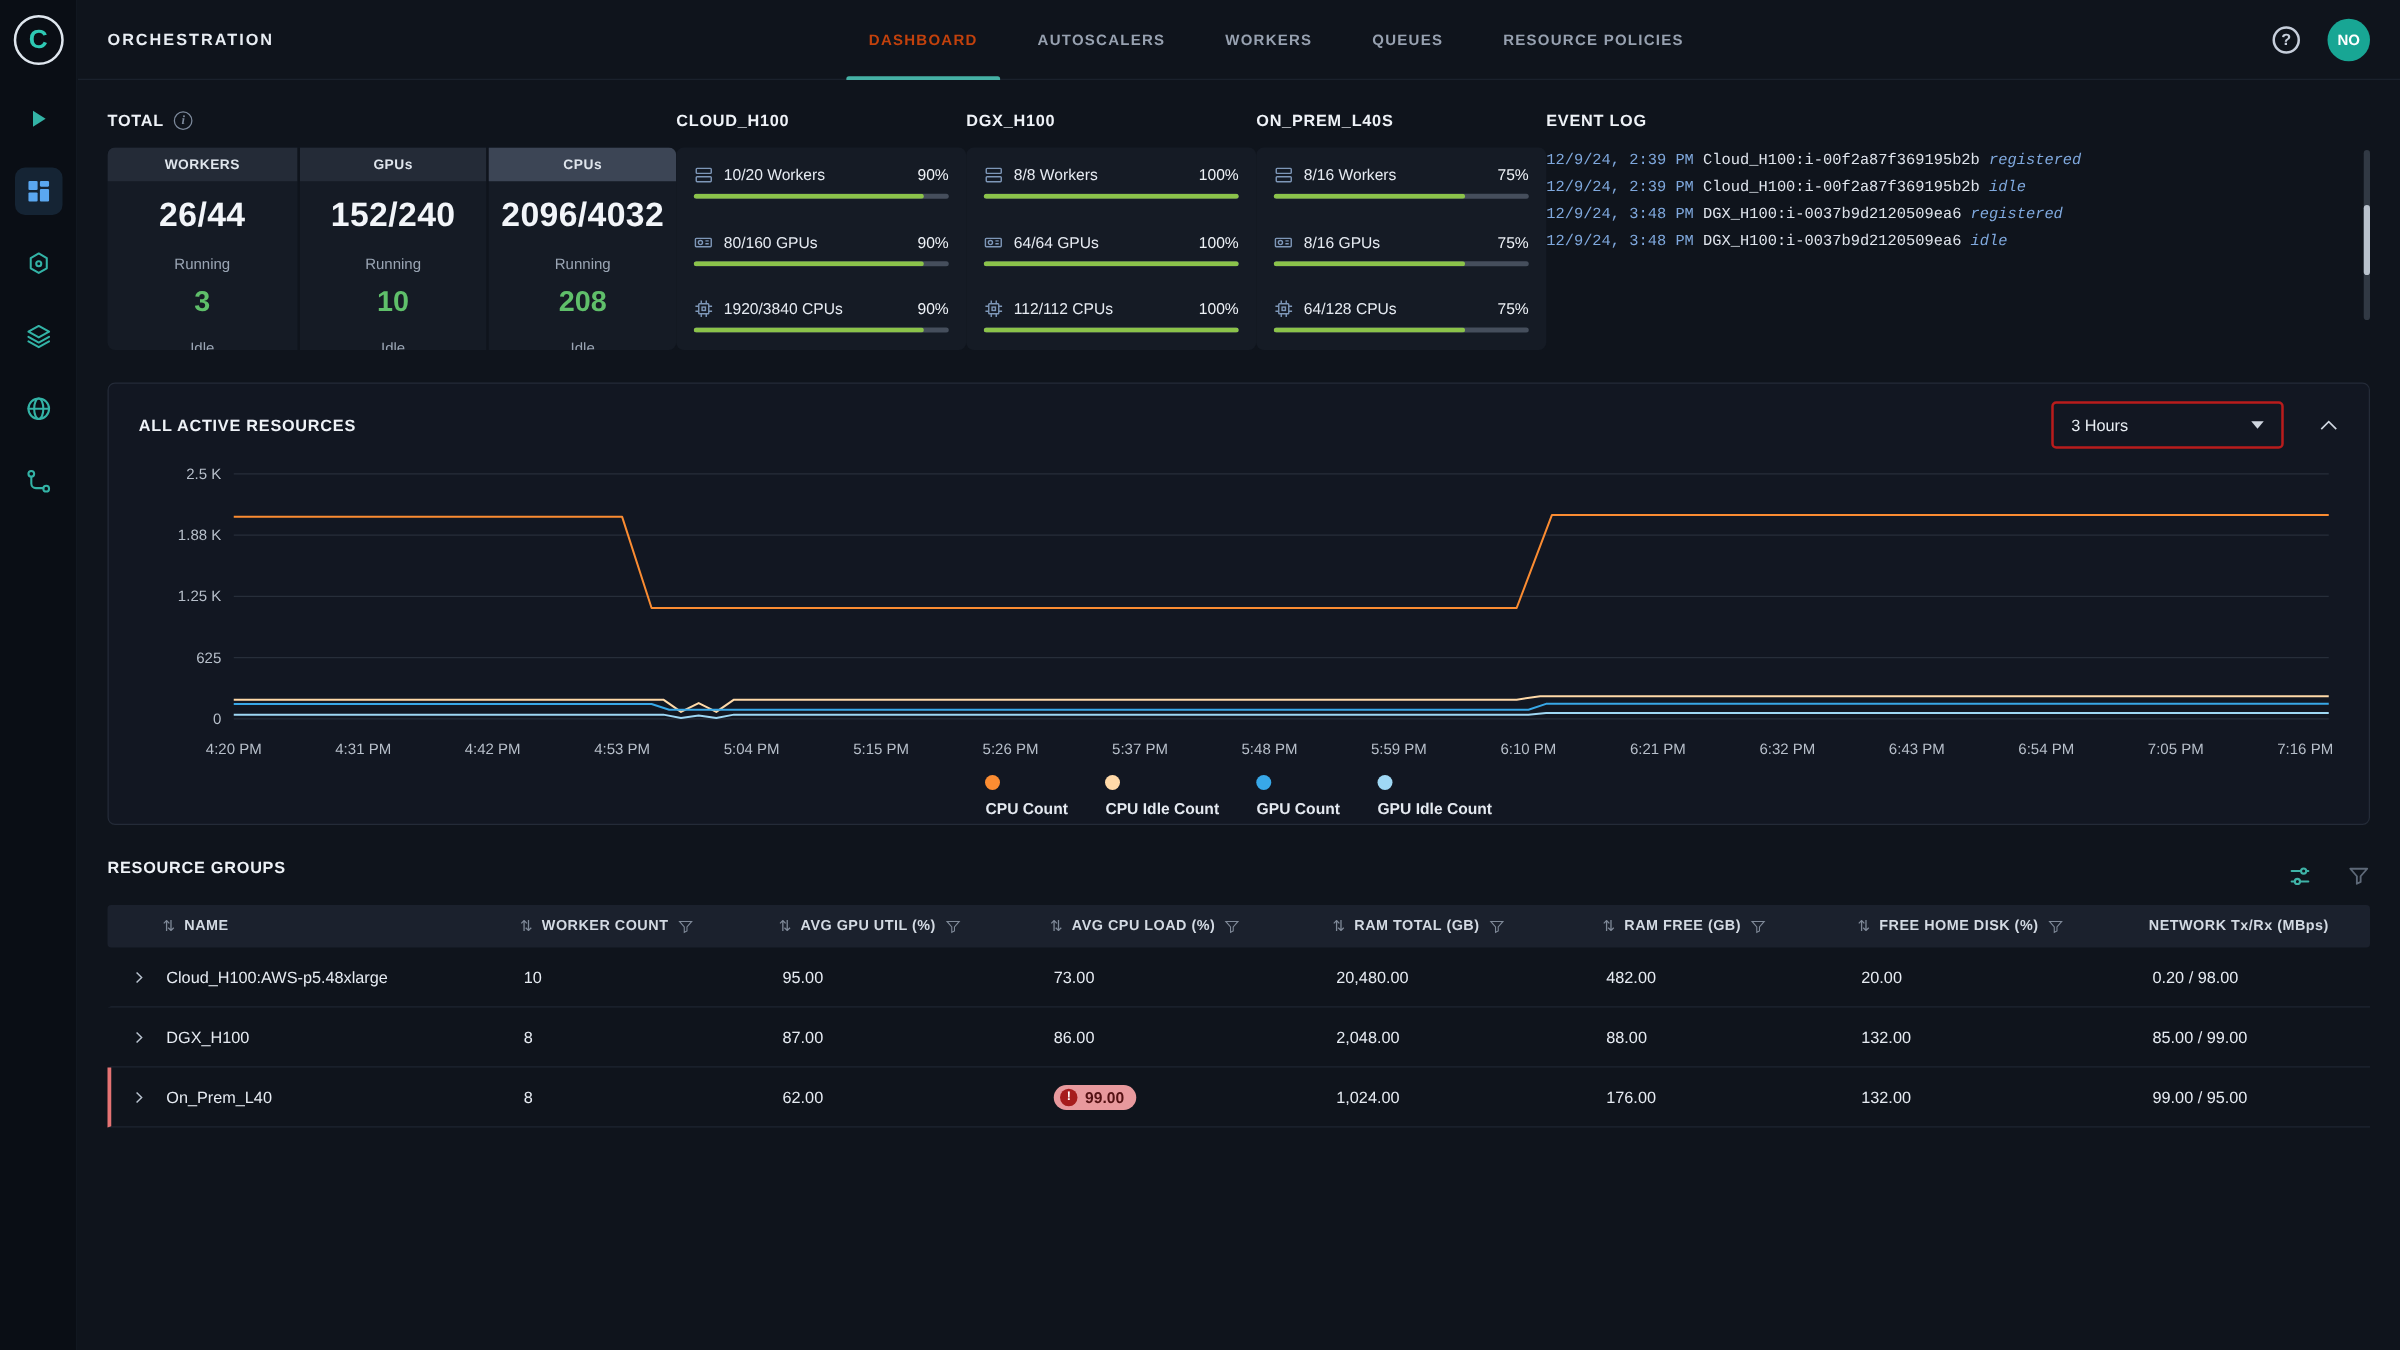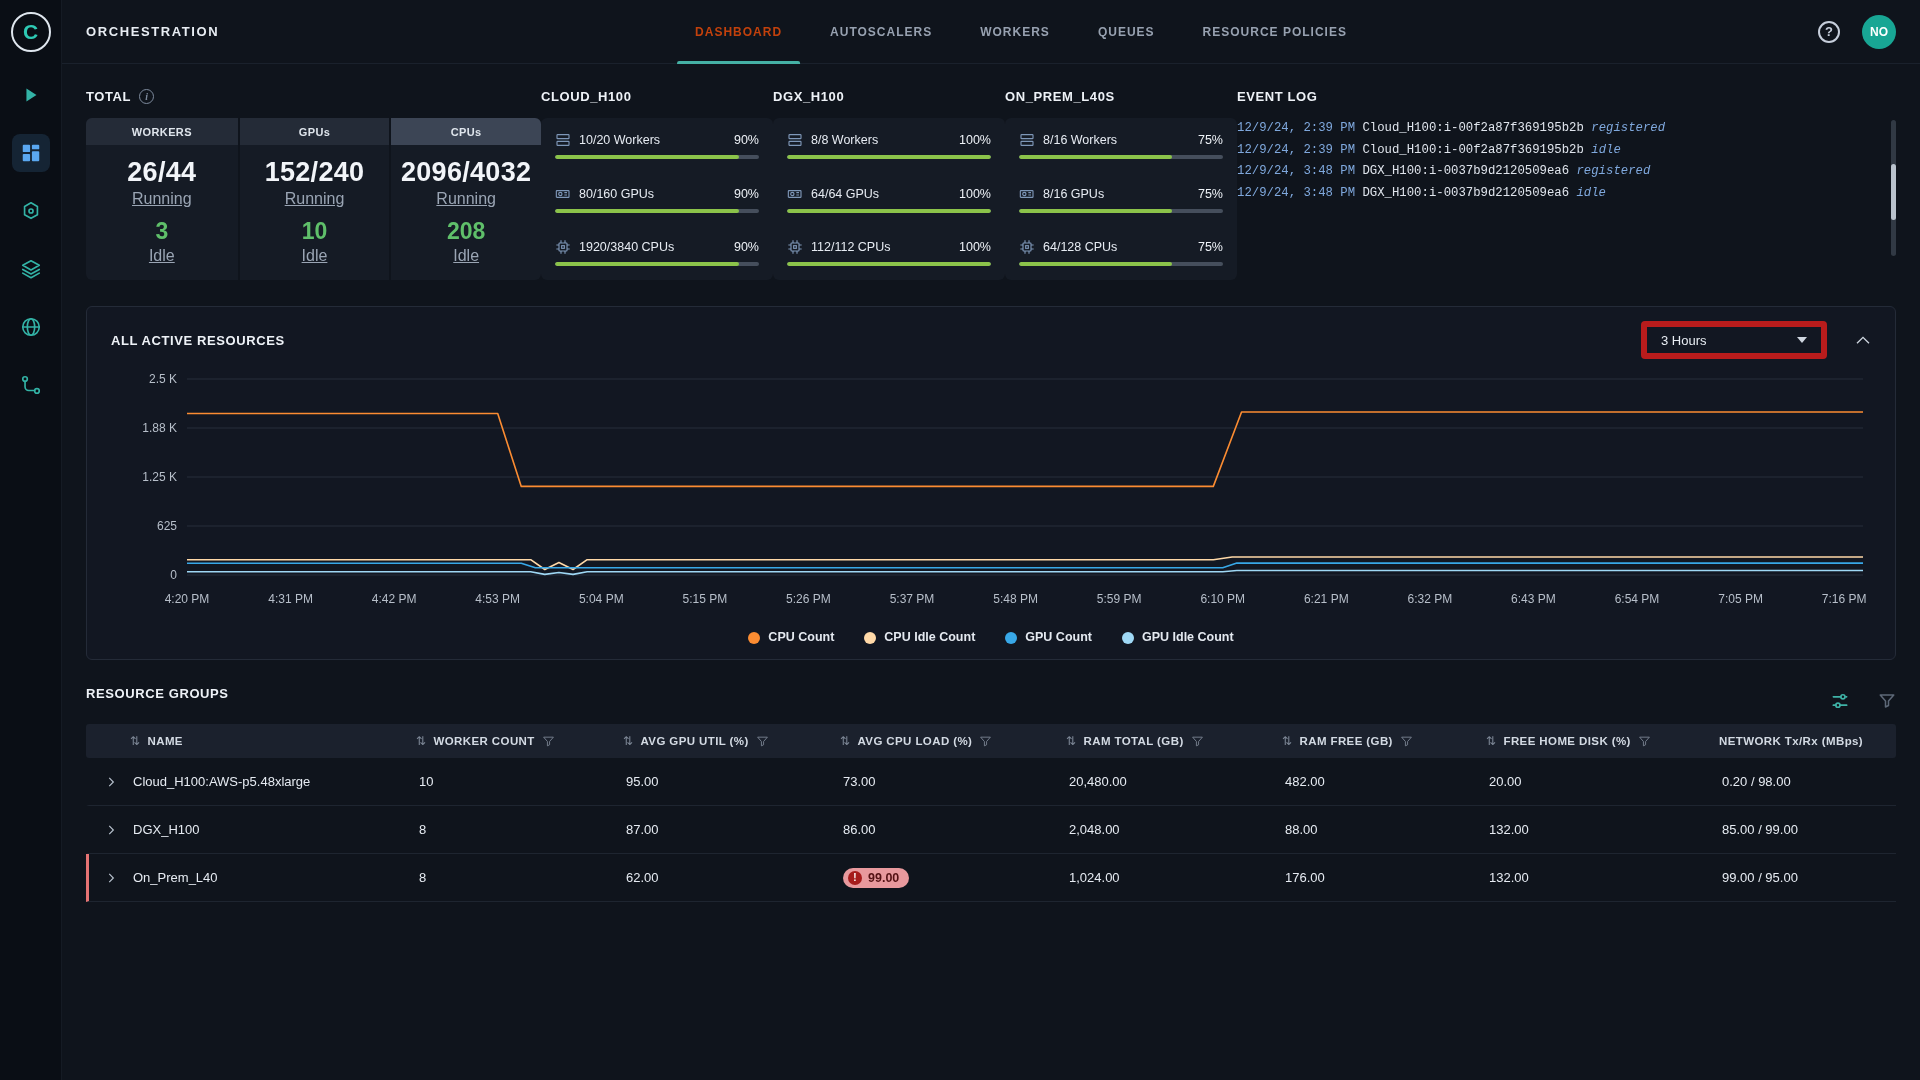--- a/index.html
+++ b/index.html
@@ -88,21 +88,21 @@
   .total-card { width: 455px; height: 162px; background: #151b25; border-radius: 6px; display: grid; grid-template-columns: 1fr 1fr 1fr; overflow: hidden; }
   .total-col { display: flex; flex-direction: column; }
   .total-col + .total-col { border-left: 2px solid #0f141c; }
   .total-col-header {
     height: 27px; background: #242b37; display: flex; align-items: center; justify-content: center;
     font-size: 11px; font-weight: 700; color: #dfe5ec; letter-spacing: .4px; cursor: pointer;
   }
   .total-col-header.active { background: #3c4555; }
   .total-col-body { text-align: center; padding-top: 12px; }
   .run-val { font-size: 27px; font-weight: 700; color: #f2f5f9; letter-spacing: .3px; }
-  .run-cap, .idle-cap { font-size: 16px; color: #9aa5b4; margin-top: 2px; text-decoration: underline; }
+  .run-cap, .idle-cap { font-size: 12px; color: #9aa5b4; margin-top: 16px; }
   .idle-val { font-size: 23px; font-weight: 700; color: #5fbf6a; margin-top: 10px; }
 
   
   .group-card {
     width: 232px; height: 162px; background: #151b25; border-radius: 6px;
     padding: 14px 14px; display: flex; flex-direction: column; justify-content: space-between;
   }
   .metric-top { display: flex; align-items: center; gap: 8px; font-size: 12.5px; color: #e6ebf2; }
   .metric-top svg { width: 16px; height: 16px; stroke: #7e97b8; fill: none; stroke-width: 1.7; flex: none; }
   .metric-pct { margin-left: auto; color: #eef2f7; }
@@ -129,33 +129,33 @@
   }
 
   
   .chart-panel {
     margin-top: 26px; background: #121722; border: 1px solid #242b38; border-radius: 6px;
     padding: 14px 24px 12px;
   }
   .chart-header { display: flex; align-items: center; height: 38px; }
   .chart-controls { margin-left: auto; display: flex; align-items: center; gap: 28px; }
   .range-select {
-    width: 186px; height: 38px; border: 6px solid #b91c1c; border-radius: 4px;
+    width: 186px; height: 38px; border: 2px solid #b91c1c; border-radius: 4px;
     display: flex; align-items: center; justify-content: space-between; padding: 0 14px;
     font-size: 13px; color: #e8edf3; cursor: pointer; background: transparent;
   }
   .caret-down { width: 0; height: 0; border-left: 5px solid transparent; border-right: 5px solid transparent; border-top: 6px solid #cfd6e0; }
   .collapse-btn { cursor: pointer; display: flex; align-items: center; }
   .collapse-btn svg { stroke: #cfd6e0; fill: none; stroke-width: 2; }
   #chart-svg { display: block; margin-top: 4px; }
   .gridline { stroke: #272e3a; stroke-width: 1; }
   .ytick { fill: #b7bfca; font-size: 12px; text-anchor: end; font-family: "Liberation Sans", sans-serif; }
   .xtick { fill: #b7bfca; font-size: 12px; text-anchor: middle; font-family: "Liberation Sans", sans-serif; }
   .chart-legend { display: flex; justify-content: center; gap: 30px; margin-top: 8px; height: 20px; align-items: center; }
-  .legend-item { display: flex; align-items: flex-end; gap: 8px; font-size: 12.5px; font-weight: 600; color: #e4e9f0; cursor: pointer; }
+  .legend-item { display: flex; align-items: flex-start; gap: 8px; font-size: 12.5px; font-weight: 600; color: #e4e9f0; cursor: pointer; flex-direction: column; }
   .legend-dot { width: 12px; height: 12px; border-radius: 50%; flex: none; }
 
   
   .rg-section { margin-top: 26px; }
   .rg-header { display: flex; height: 30px; }
   .rg-icons { margin-left: auto; display: flex; align-items: center; gap: 28px; }
   .rg-icons svg { cursor: pointer; }
   .rtable { margin-top: 8px; }
   .thead, .trow { display: grid; grid-template-columns: 44px 286px 207px 217px 226px 216px 204px 233px 1fr; align-items: center; }
   .thead {

